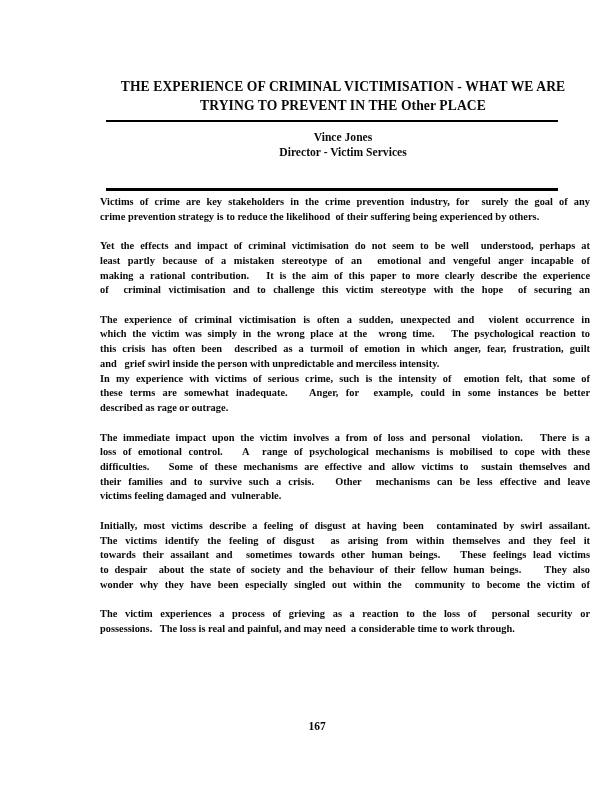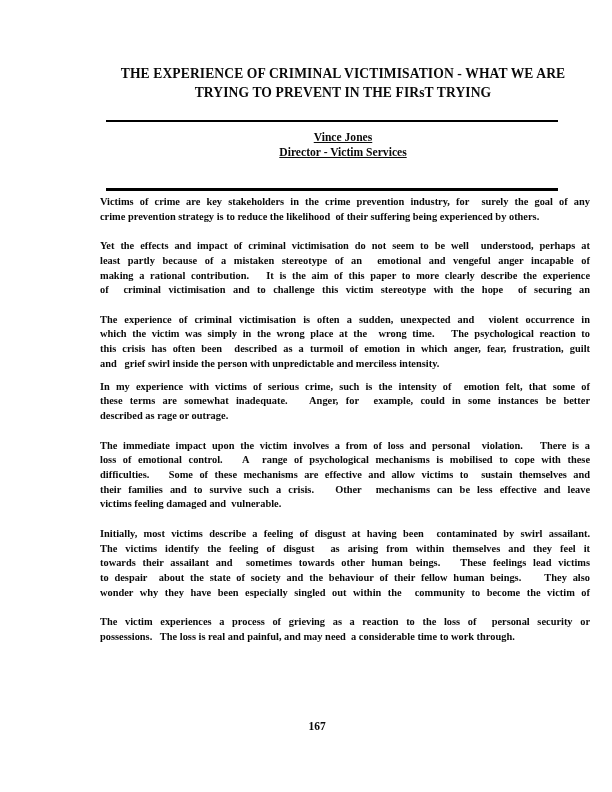--- a/index.html
+++ b/index.html
@@ -6,64 +6,63 @@
   .page {
     position:relative;
     width:612px; height:792px;
     margin:0 auto;
     background:#ffffff;
     overflow:hidden;
     font-family:"Liberation Serif", serif;
     color:#0a0a0a;
   }
   .title {
-    position:absolute; top:64px; left:98px; width:490px;
+    position:absolute; top:77px; left:98px; width:490px;
     text-align:center;
     font-size:13.6px; font-weight:700;
     line-height:19px;
     letter-spacing:0.1px;
   }
   .rule { position:absolute; left:106px; width:452px; background:#000; }
   .rule.thin  { top:120px; height:1.6px; }
   .rule.thick { top:188px; height:3.4px; }
   .author {
     position:absolute; top:130px; left:98px; width:490px;
     text-align:center;
     font-size:11.6px; font-weight:700;
     line-height:15.3px;
-    text-decoration:underline;
   }
   .body {
     position:absolute; top:195px; left:100px; width:490px;
     font-size:10.4px; font-weight:700;
     line-height:14.72px;
   }
   .paragraph { margin:0 0 14.72px 0; }
-  .paragraph.no-gap { margin-bottom:8px; }
+  .paragraph.no-gap { margin-bottom:0; }
   .line {
     white-space:pre-wrap;
     text-align:justify;
     text-align-last:justify;
     text-justify:inter-word;
   }
   .line.last { text-align-last:left; }
   .footer {
     position:absolute; top:720px; left:0; width:634px;
     text-align:center;
     font-size:11.5px; font-weight:700;
   }
 </style>
 </head>
 <body>
 
 <div class="page">
 
   <div class="title">
     <div>THE EXPERIENCE OF CRIMINAL VICTIMISATION - WHAT WE ARE</div>
-    <div>TRYING TO PREVENT IN   THE FIRsT TRYING</div>
+    <div>TRYING TO PREVENT IN   THE Other PLACE</div>
   </div>
 
   <div class="rule thin"></div>
 
   <div class="author">
     <div>Vince Jones</div>
     <div>Director - Victim Services</div>
   </div>
 
   <div class="rule thick"></div>

